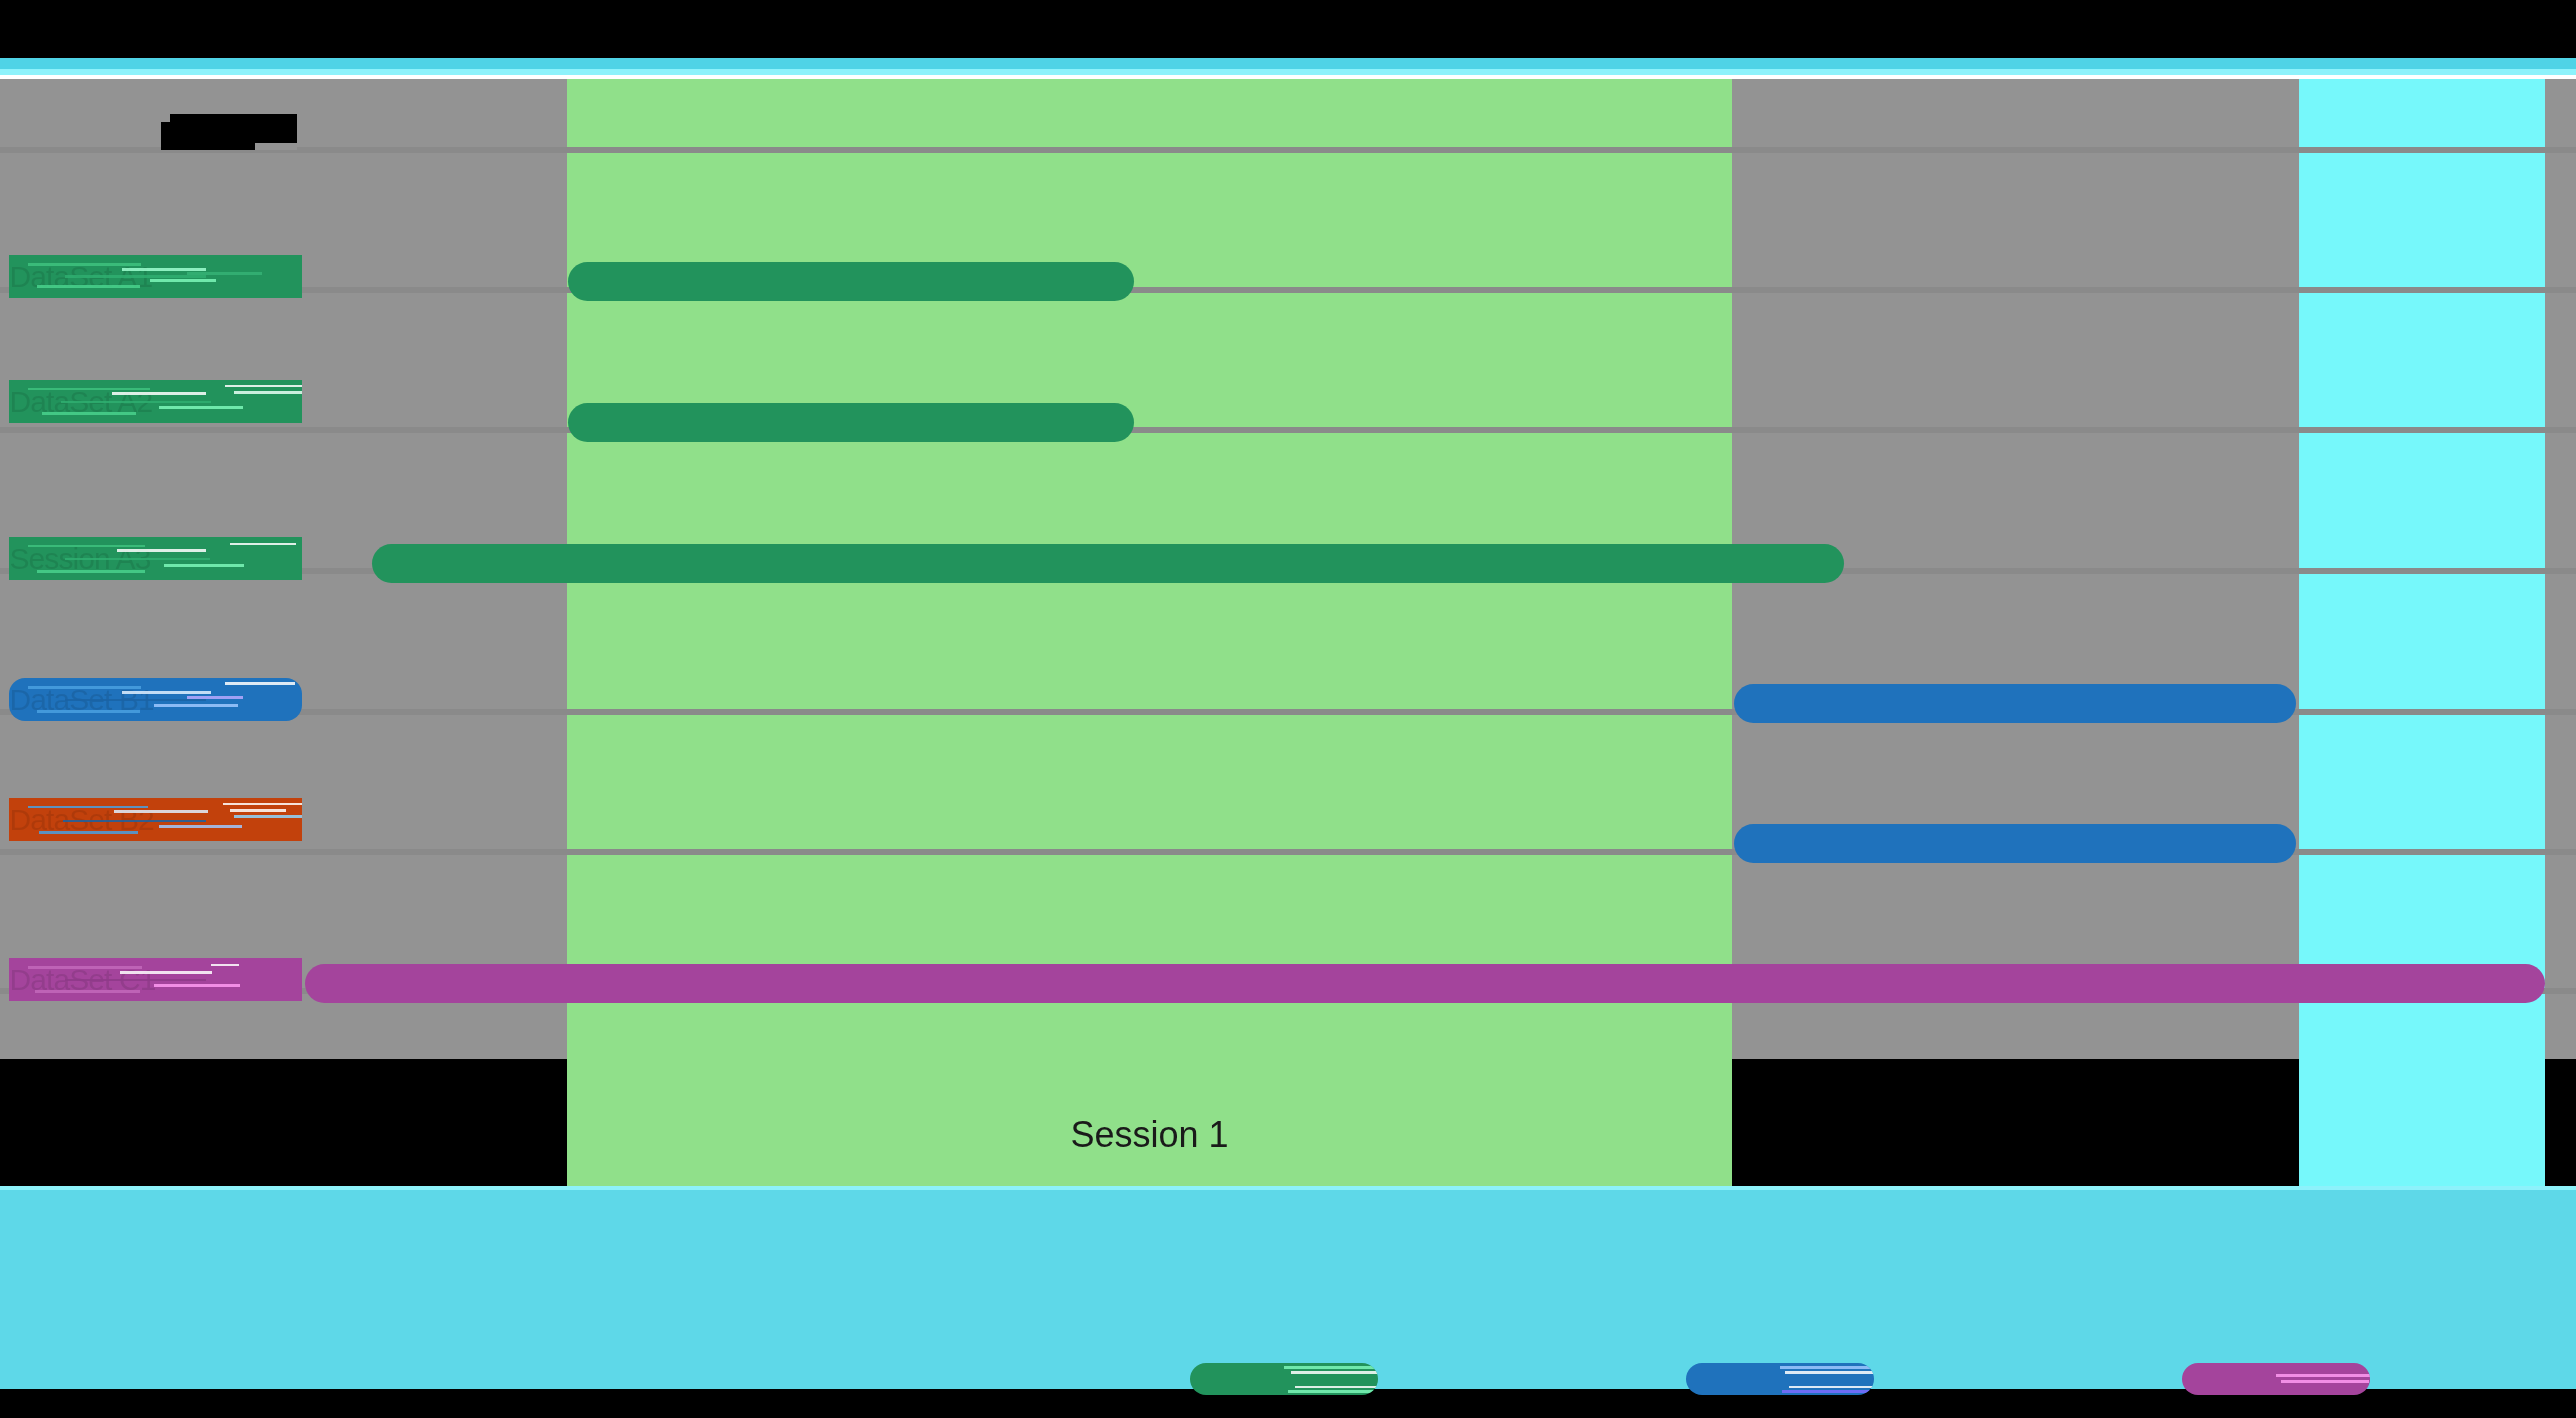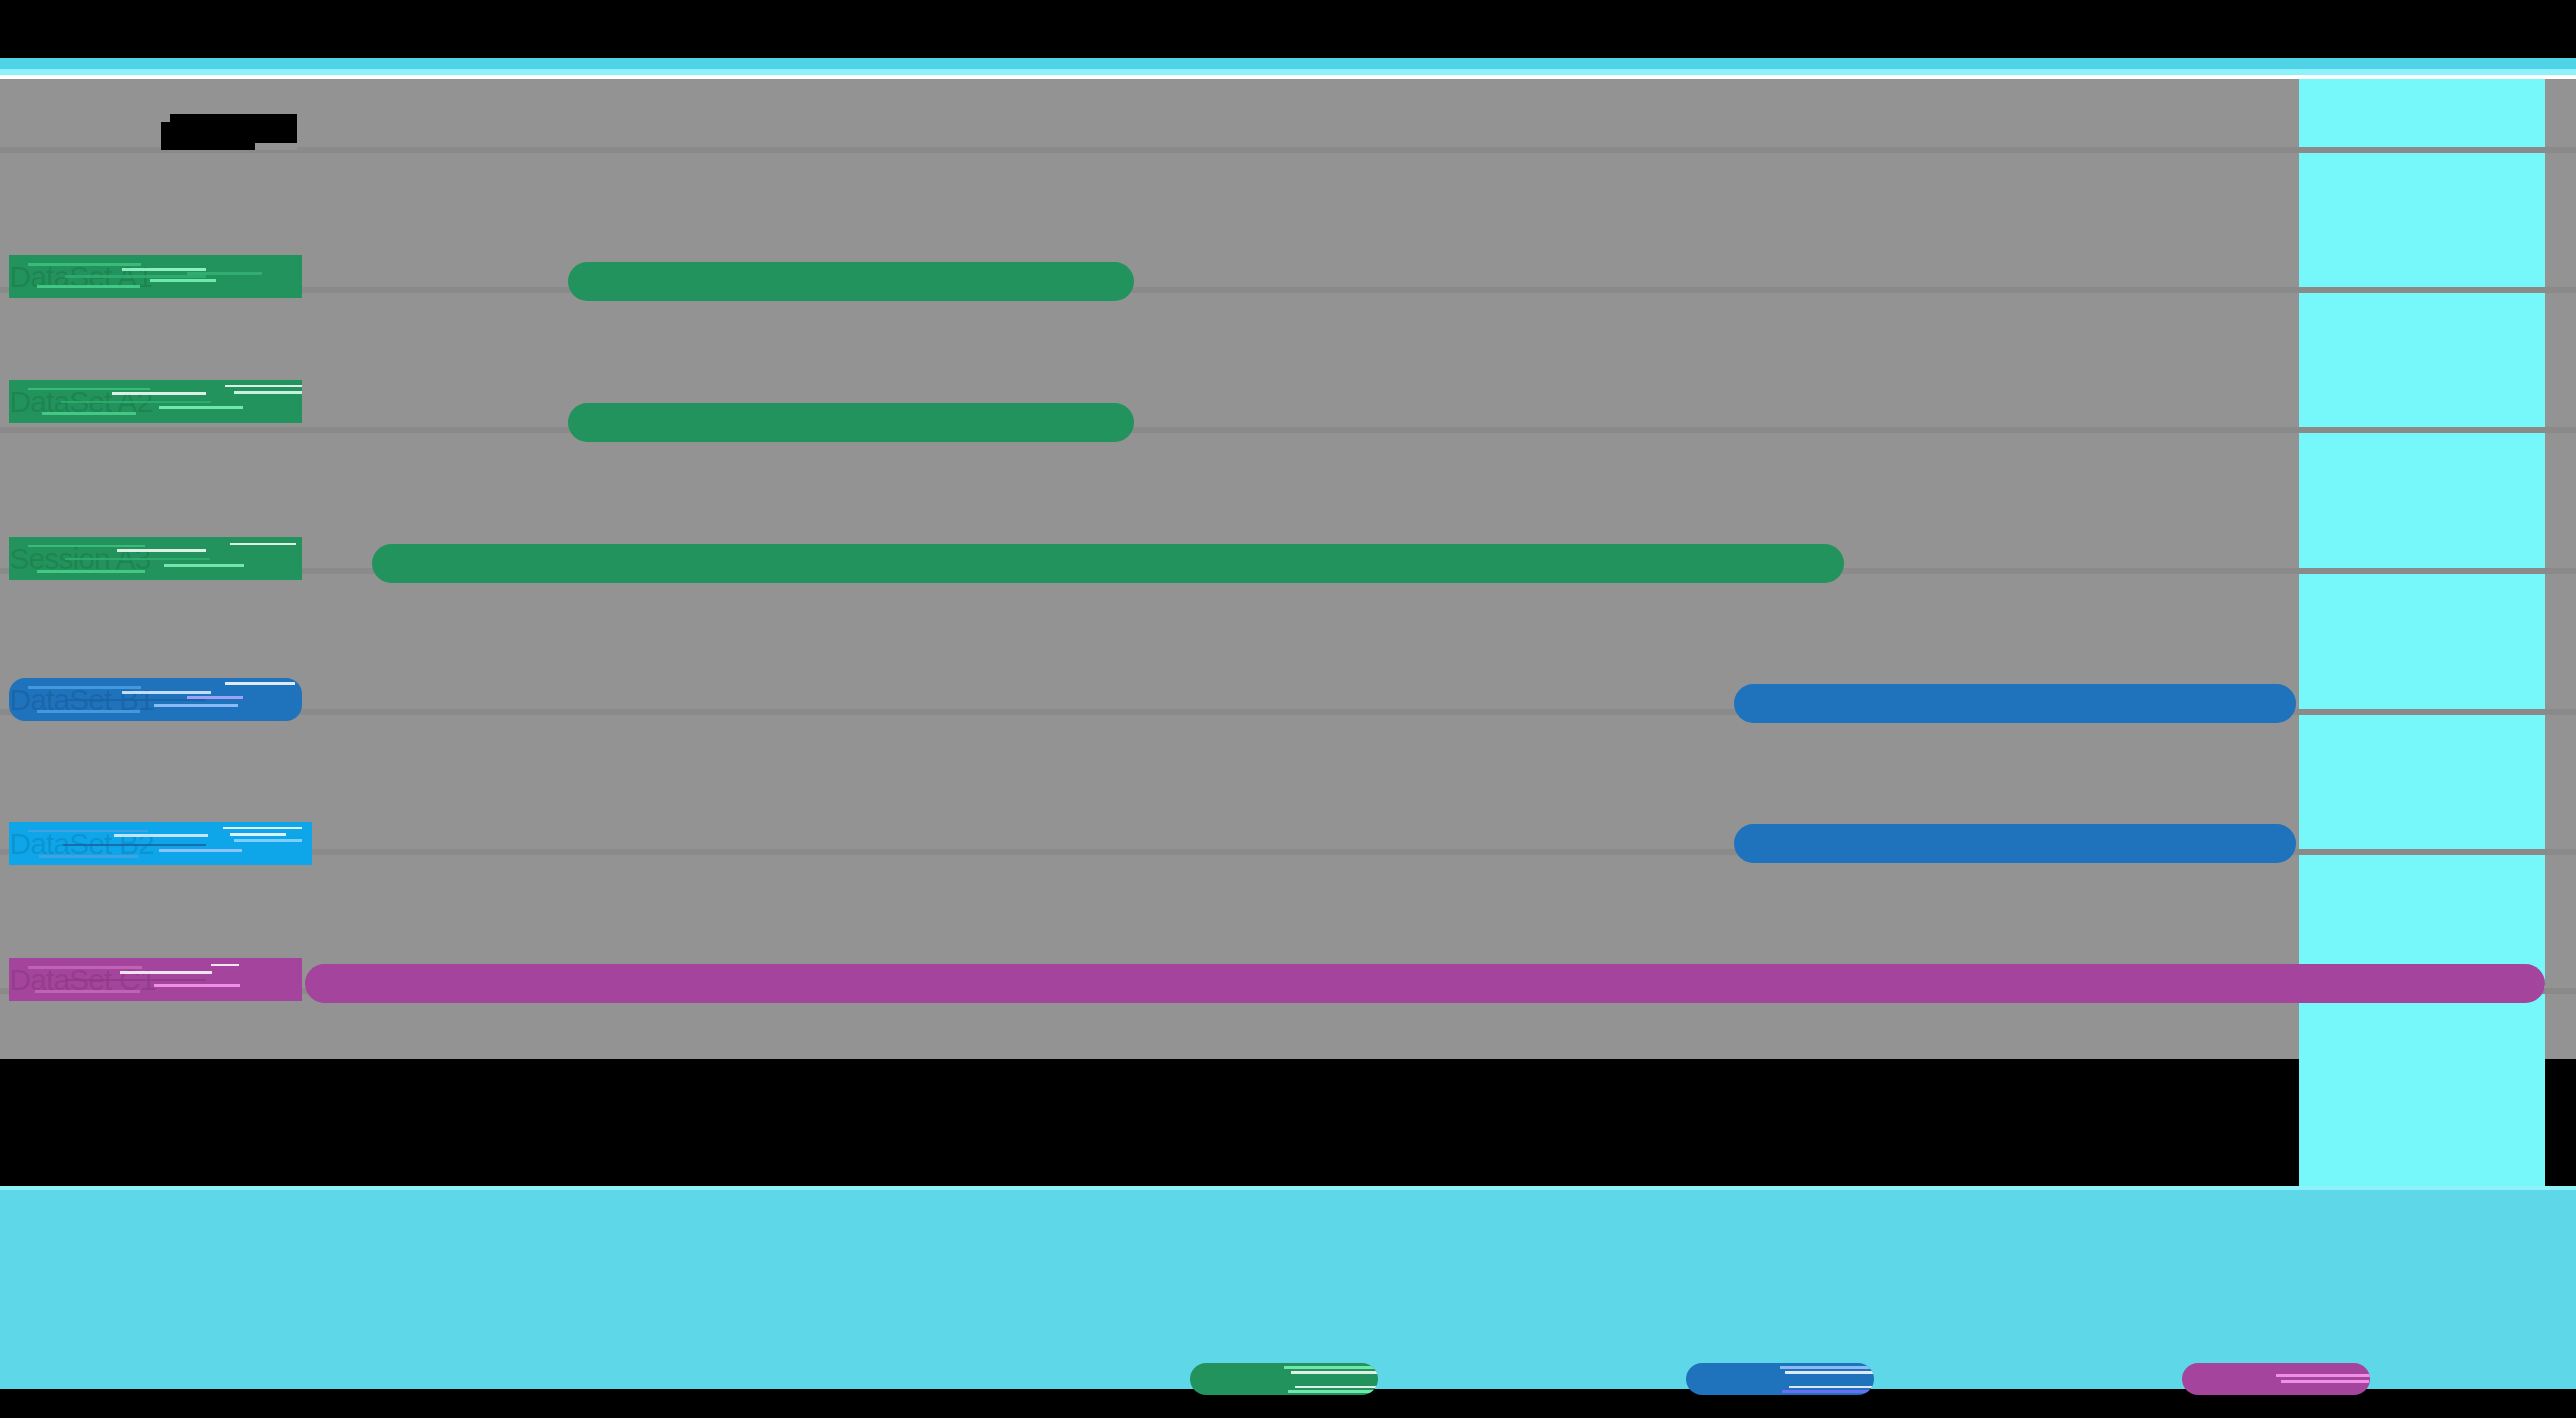--- a/index.html
+++ b/index.html
@@ -192,20 +192,23 @@
 <body>
 
 <div id="stage">
 
   <div class="top-strip a"></div>
   <div class="top-strip b"></div>
   <div class="top-strip c"></div>
 
   <div class="gutter-tail"></div>
 
+  <div class="band" style="left:567px; width:1165px; background:#90e08a;">
+    <div class="band-label">Session 1</div>
+  </div>
   <div class="band" style="left:2299px; width:246px; background:#76f8fb;">
     <div class="band-label"></div>
   </div>
 
   <div class="gutter"></div>
 
   <div class="plot">
 
     <div class="gridline" style="top:68px;"></div>
     <div class="gridline" style="top:208px;"></div>
@@ -260,21 +263,21 @@
     <div class="glyphs">DataSet B1</div>
     <div class="scan" style="left:19px; top:8.4px;  width:113px; background:#4aa0e0;"></div>
     <div class="scan" style="left:113px; top:13px; width:89px;  background:#dff0ff;"></div>
     <div class="scan" style="left:216px; top:3.8px;  width:70px;  background:#ffffff;"></div>
     <div class="scan" style="left:56px;  top:20.6px; width:141px; background:#1a63a4;"></div>
     <div class="scan" style="left:145px; top:26px; width:84px;  background:#9fc8ff;"></div>
     <div class="scan" style="left:28px;  top:32px; width:103px; background:#4aa0e0;"></div>
     <div class="scan" style="left:178px; top:18px; width:56px;  background:#b7a9ff;"></div>
   </div>
 
-  <div class="cat-label" style="top:822px; background:#0ea5e9;padding-left:10px;">
+  <div class="cat-label" style="top:798px; background:#c2410c;">
     <div class="glyphs">DataSet B2</div>
     <div class="scan" style="left:19px; top:7.5px;  width:120px; background:#4aa0e0;"></div>
     <div class="scan" style="left:105px; top:12.2px; width:94px; background:#dff0ff;"></div>
     <div class="scan" style="left:214px; top:4.7px;  width:79px;  background:#ffffff;"></div>
     <div class="scan" style="left:221px; top:11.3px; width:56px;  background:#ffffff;"></div>
     <div class="scan" style="left:225px; top:17px; width:68px;  background:#8fd6ff;"></div>
     <div class="scan" style="left:54px;  top:21.6px; width:143px; background:#1a63a4;"></div>
     <div class="scan" style="left:150px; top:27px; width:83px;  background:#9fc8ff;"></div>
     <div class="scan" style="left:30px;  top:33px; width:99px; background:#4aa0e0;"></div>
   </div>

